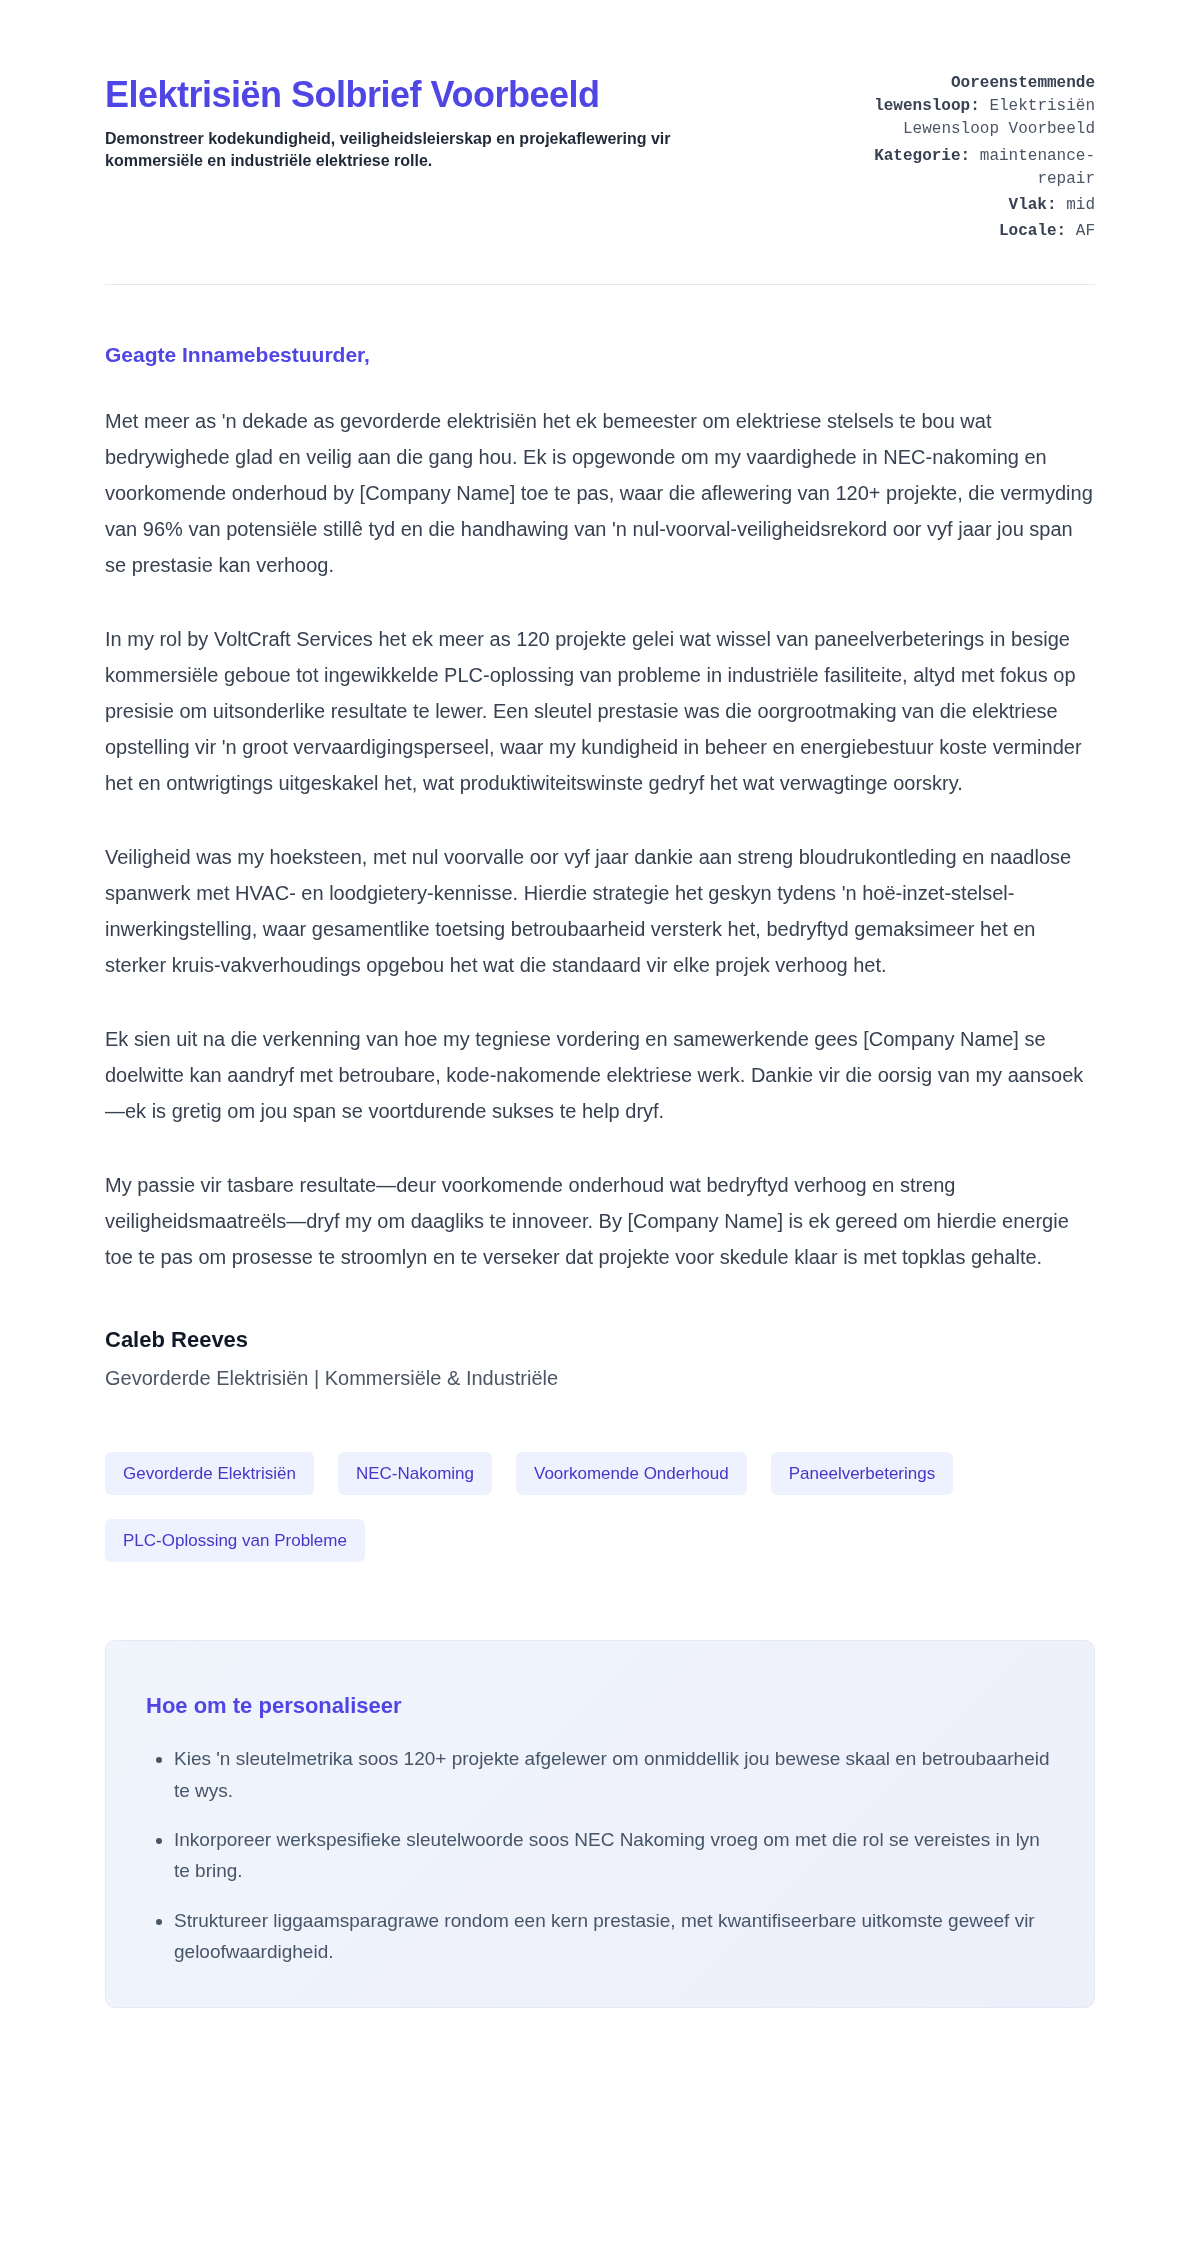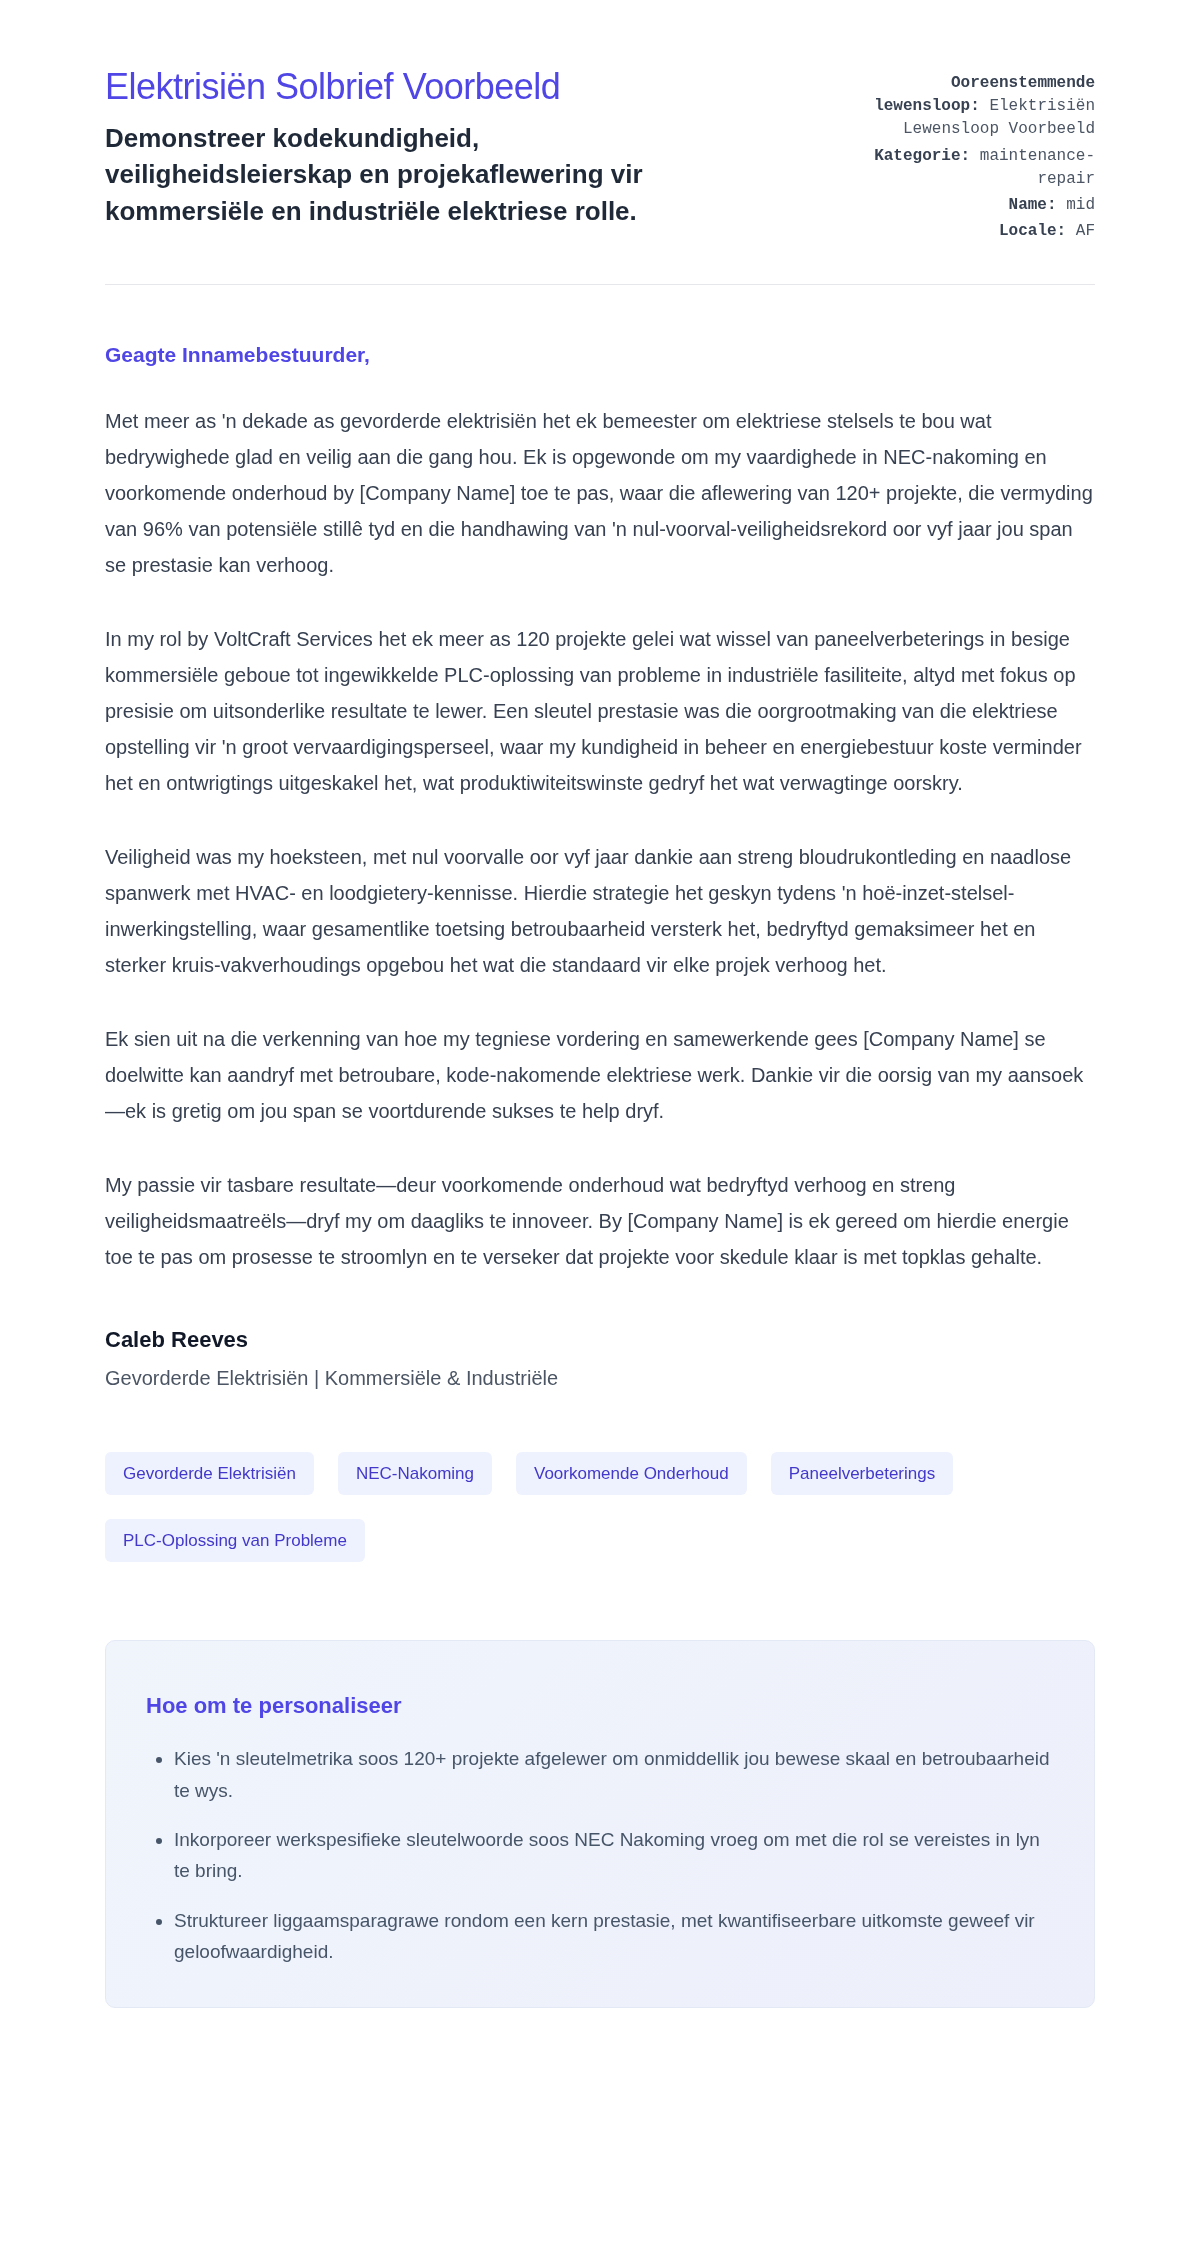--- a/index.html
+++ b/index.html
@@ -23,30 +23,30 @@
   }
 
   
   .header {
     display: flex;
     justify-content: space-between;
     align-items: flex-start;
   }
   .header-left { flex: 1; padding-right: 30px; }
   .page-title {
-    margin: 0 0 12px;
+    margin: 8px 0 12px;
     font-size: 36px;
-    font-weight: 400;
+    font-weight: 700;
     letter-spacing: -0.5px;
     color: #4f46e5;
   }
   .page-subtitle {
     margin: 0;
     max-width: 580px;
-    font-size: 26px;
+    font-size: 16px;
     font-weight: 700;
     line-height: 1.4;
     color: #1f2937;
   }
   .meta {
     width: 230px;
     flex-shrink: 0;
     padding-top: 6px;
     text-align: right;
     font-size: 16px;
@@ -148,21 +148,21 @@
       <div class="meta">
         <div class="meta-row">
           <span class="meta-label">Ooreenstemmende lewensloop:</span>
           <span class="meta-value">Elektrisiën Lewensloop Voorbeeld</span>
         </div>
         <div class="meta-row">
           <span class="meta-label">Kategorie:</span>
           <span class="meta-value">maintenance-repair</span>
         </div>
         <div class="meta-row">
-          <span class="meta-label">Name:</span>
+          <span class="meta-label">Vlak:</span>
           <span class="meta-value">mid</span>
         </div>
         <div class="meta-row">
           <span class="meta-label">Locale:</span>
           <span class="meta-value">AF</span>
         </div>
       </div>
     </div>
 
     <hr class="divider">

